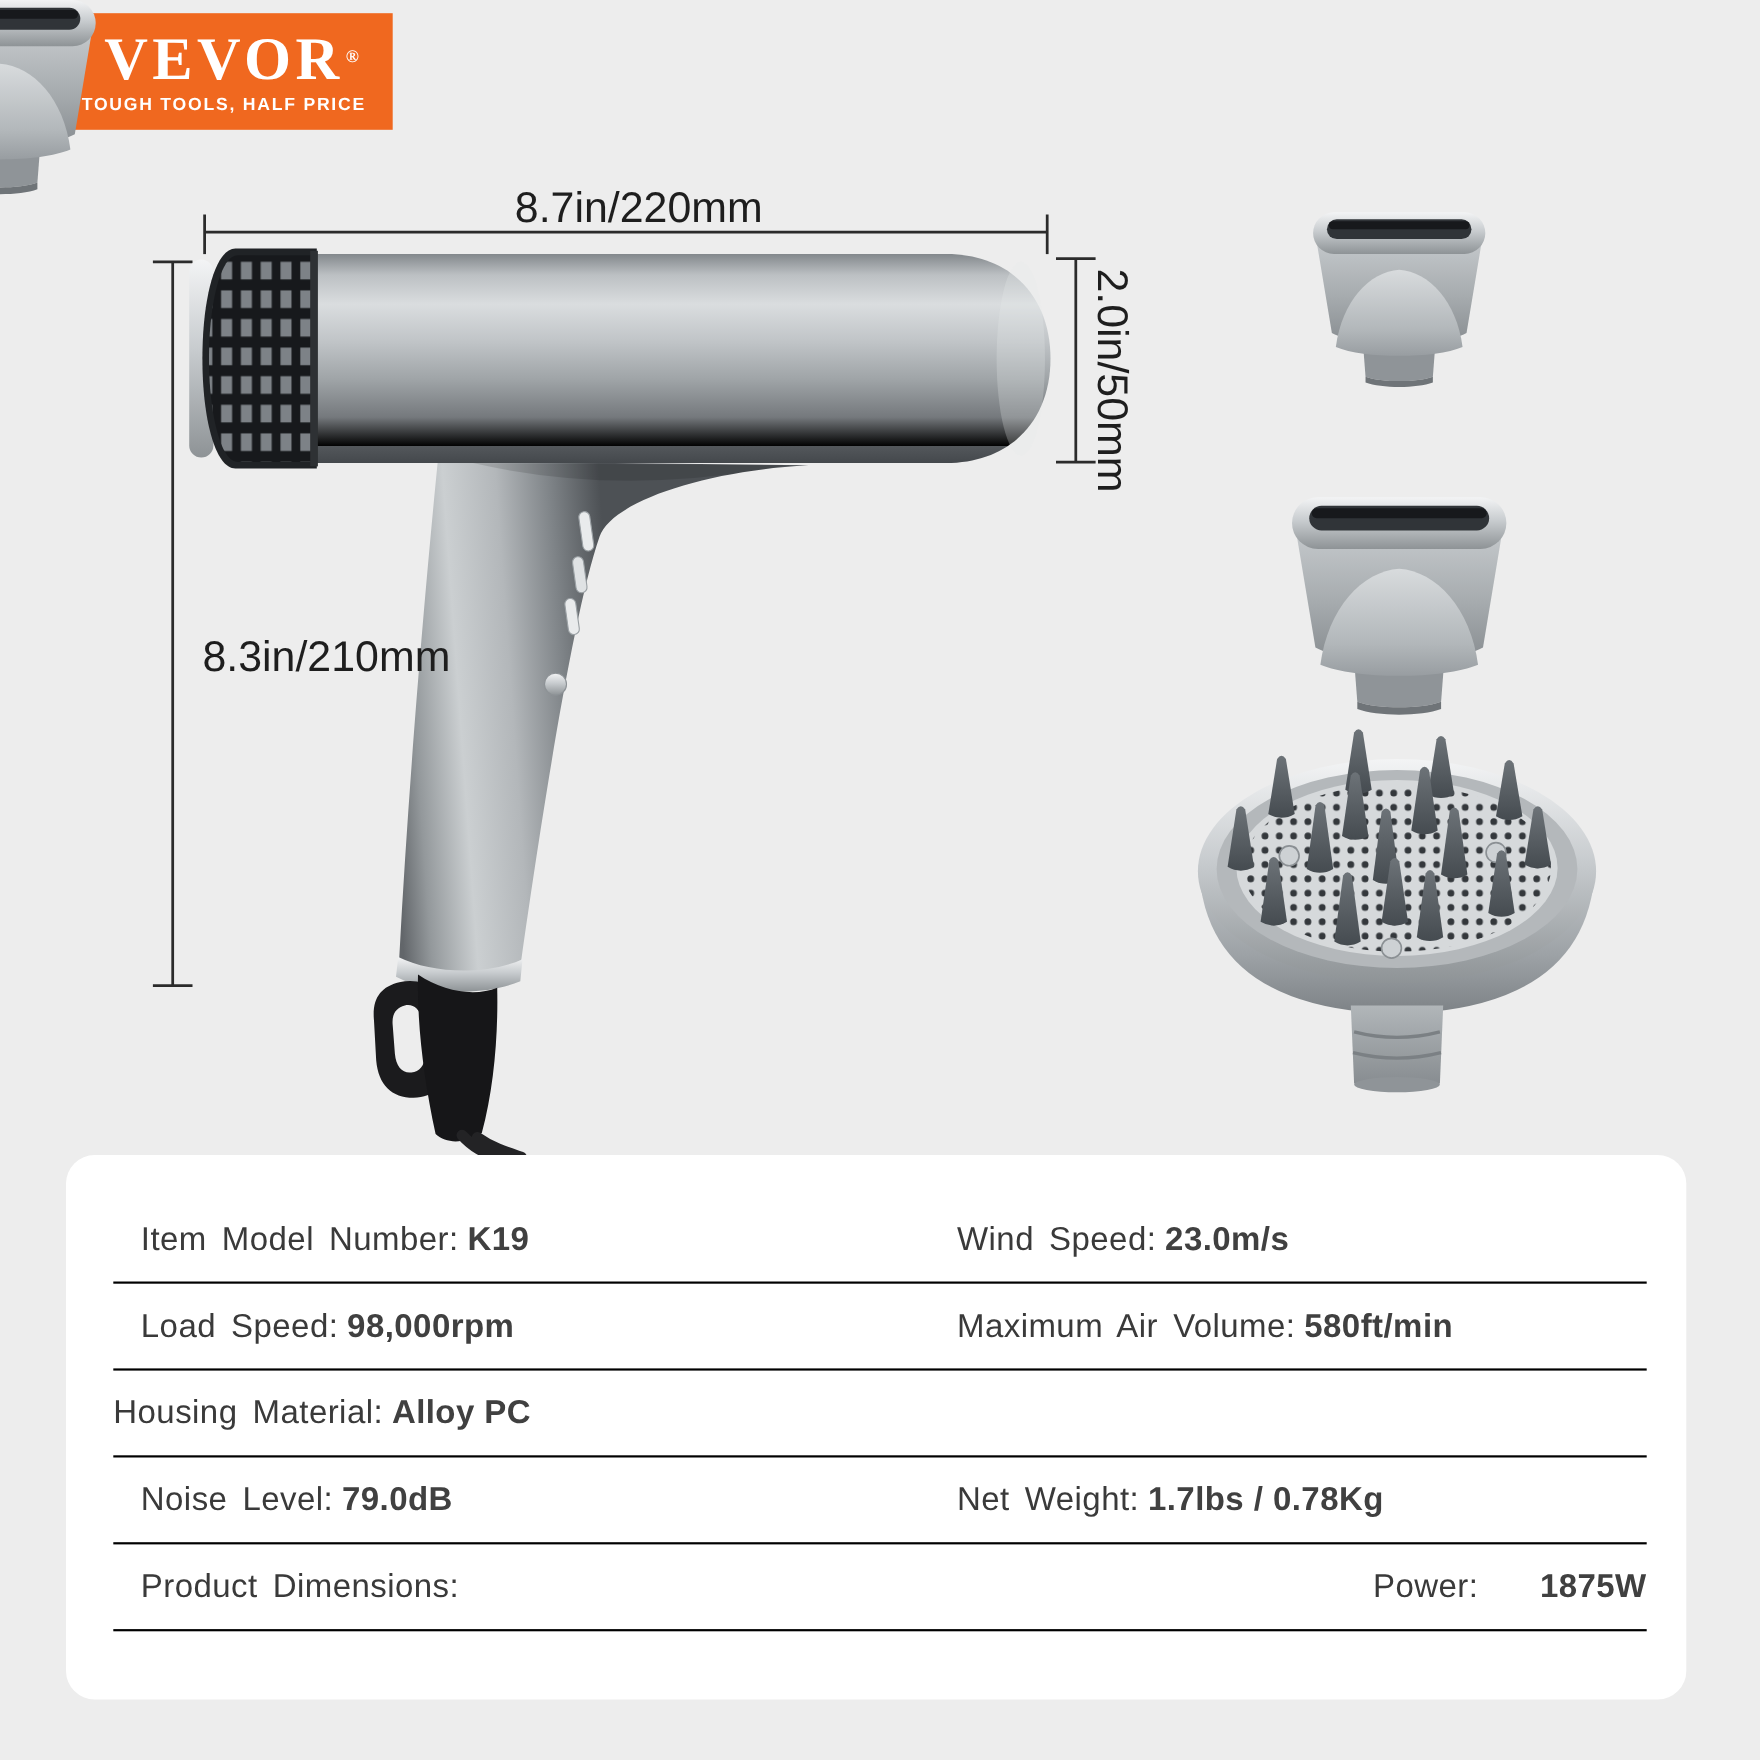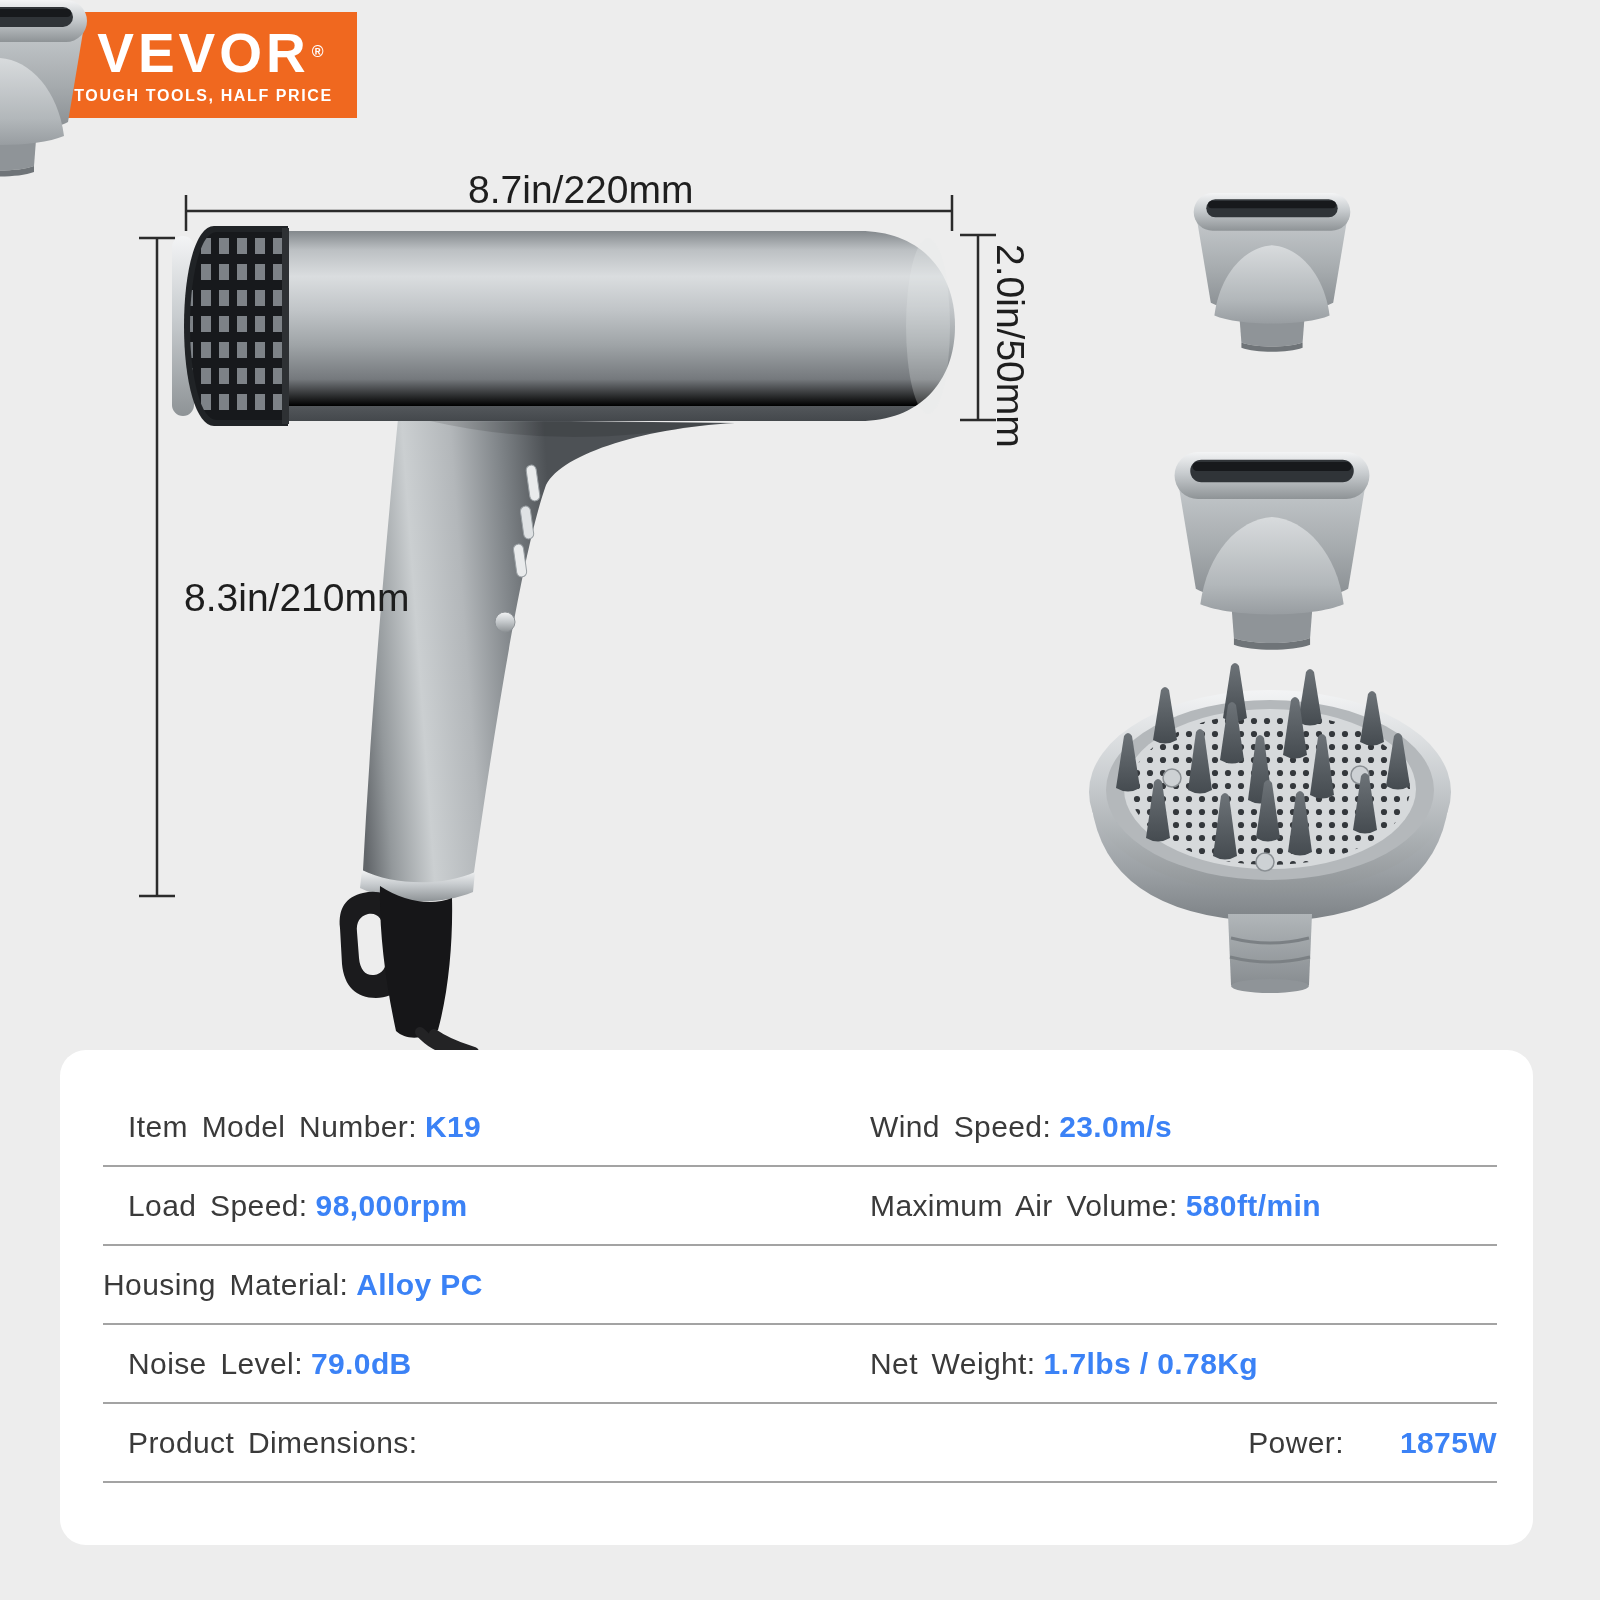--- a/index.html
+++ b/index.html
@@ -8,21 +8,21 @@
     background:#EDEDED;
     font-family:"Liberation Sans", sans-serif;
     color:#333;
   }
   
   .logo{
     position:absolute;left:50px;top:12px;width:307px;height:106px;
     background:#F0681F;display:flex;flex-direction:column;align-items:center;justify-content:center;
   }
   .wordmark{
-    font-family:Liberation Sans, sans-serif;font-weight:bold;color:#fff;
+    font-family:Liberation Serif, serif;font-weight:bold;color:#fff;
     font-size:55px;line-height:55px;letter-spacing:4px;position:relative;
   }
   .wordmark sup{font-size:16px;position:absolute;top:-2px;margin-left:2px;}
   .tagline{
     color:#fff;font-weight:bold;font-size:16px;letter-spacing:1.6px;margin-top:6px;
   }
   
   .dim-label{
     position:absolute;color:#1e1e1e;font-size:39px;white-space:nowrap;
   }
@@ -35,33 +35,33 @@
   
   .art{position:absolute;left:0;top:0;}
   
   .panel{
     position:absolute;left:60px;top:1050px;width:1473px;height:495px;
     background:#fff;border-radius:26px;box-sizing:border-box;
     padding:38px 36px 0 43px;
   }
   .spec-row{
     display:flex;align-items:center;height:79px;box-sizing:border-box;
-    border-bottom:2px solid #a3a3a3;
+    border-bottom:2px solid #000000;
     justify-content:center;
   }
   .cell{display:flex;align-items:baseline;white-space:nowrap;}
   .cell.l{flex:0 0 767px;padding-left:25px;box-sizing:border-box;}
   .cell.r{flex:1 1 auto;}
   .spec-row.last .cell.l{flex:1 1 auto;}
   .spec-row.last .cell.r{flex:0 0 auto;justify-content:flex-end;gap:48px;}
   .lbl{
     font-size:30px;color:#3a3a3a;letter-spacing:.4px;word-spacing:5px;
   }
   .val{
-    font-size:30px;color:#3b82f6;font-weight:bold;margin-left:8px;letter-spacing:.4px;
+    font-size:30px;color:#404040;font-weight:bold;margin-left:8px;letter-spacing:.4px;
   }
 </style>
 </head>
 <body>
 
 <div class="logo">
   <div class="wordmark"><span>VEVOR</span><sup>®</sup></div>
   <div class="tagline">TOUGH TOOLS, HALF PRICE</div>
 </div>
 

